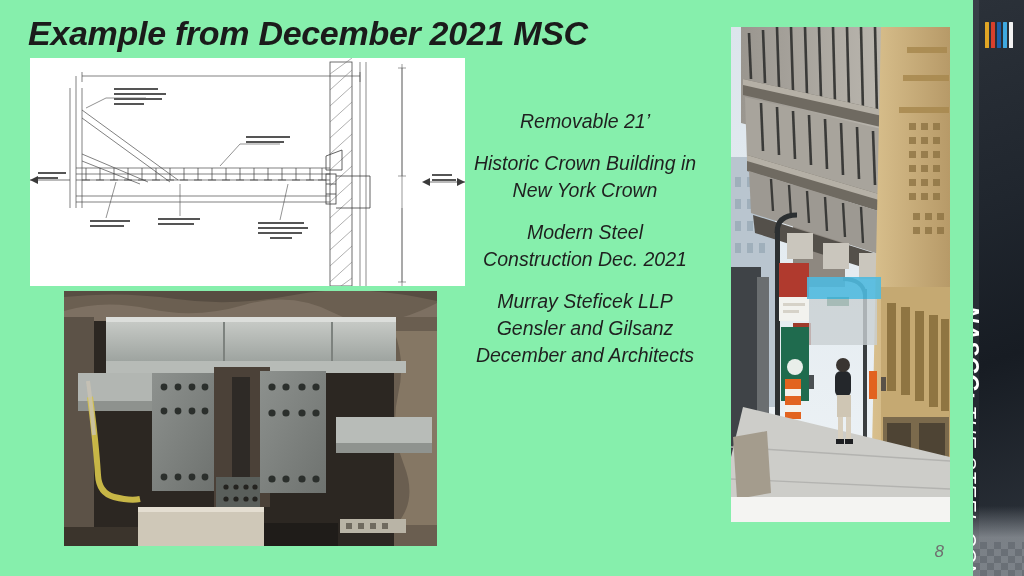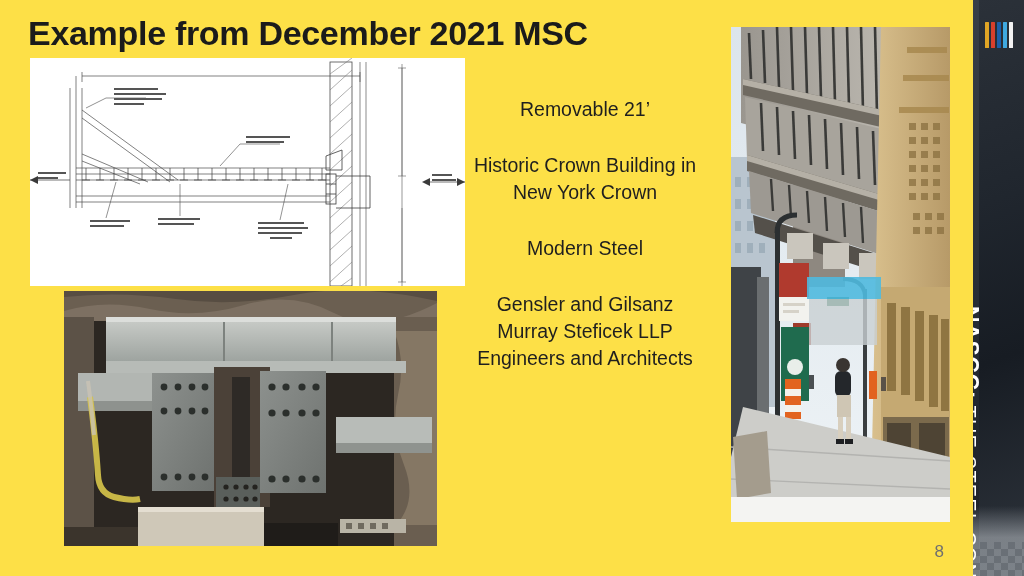--- a/index.html
+++ b/index.html
@@ -2,21 +2,21 @@
 <html><head>
 <meta charset="utf-8">
 <style>
   html,body{margin:0;padding:0;}
   body{
     width:1024px;height:576px;overflow:hidden;
     background:#ffffff;
     font-family:"Liberation Sans", sans-serif;
     position:relative;
   }
-  .slide{position:absolute;inset:0;background:#fde047;}
+  .slide{position:absolute;inset:0;background:#86efac;font-style:italic;}
 
   
   .title{
     position:absolute;left:28px;top:14px;
     font-size:34px;font-weight:700;color:#1b1b1b;
     letter-spacing:-0.3px;white-space:nowrap;
   }
 
   
   .cad{
@@ -38,22 +38,22 @@
     overflow:hidden;background:#cfd4d8;
   }
   .photo-street svg{display:block;}
 
   
   .textcol{
     position:absolute;left:440px;top:96px;width:290px;
     text-align:center;color:#1f1f1f;
   }
   .tblock{font-size:19.5px;line-height:27px;font-weight:400;}
-  .tblock + .tblock{margin-top:29px;}
-  .tb-1{margin-top:0;}
+  .tblock + .tblock{margin-top:15px;}
+  .tb-1{margin-top:12px;}
   .tb-2{margin-top:30px;}
   .tb-3{margin-top:60px;text-align:center;}
   .tb-4{margin-top:66px;}
   .tline{display:block;}
 
   
   .pagenum{
     position:absolute;right:80px;bottom:14px;
     font-size:17px;color:#6f6f6f;
   }
@@ -592,25 +592,26 @@
   <div class="textcol">
     <div class="tblock tb-1">
       <span class="tline">Removable 21’</span>
     </div>
     <div class="tblock tb-2">
       <span class="tline">Historic Crown Building in</span>
       <span class="tline">New York Crown</span>
     </div>
     <div class="tblock tb-3">
       <span class="tline">Modern Steel</span>
+      <span class="tline">Construction Dec. 2021</span>
     </div>
     <div class="tblock tb-4">
+      <span class="tline">Murray Steficek LLP</span>
       <span class="tline">Gensler and Gilsanz</span>
-      <span class="tline">Murray Steficek LLP</span>
-      <span class="tline">Engineers and Architects</span>
+      <span class="tline">December and Architects</span>
     </div>
   </div>
 
   <div class="pagenum">8</div>
 
   <div class="sidebar">
     <div class="sb-texture"></div>
     <div class="sb-checker"></div>
 
     <div class="sb-logo">

